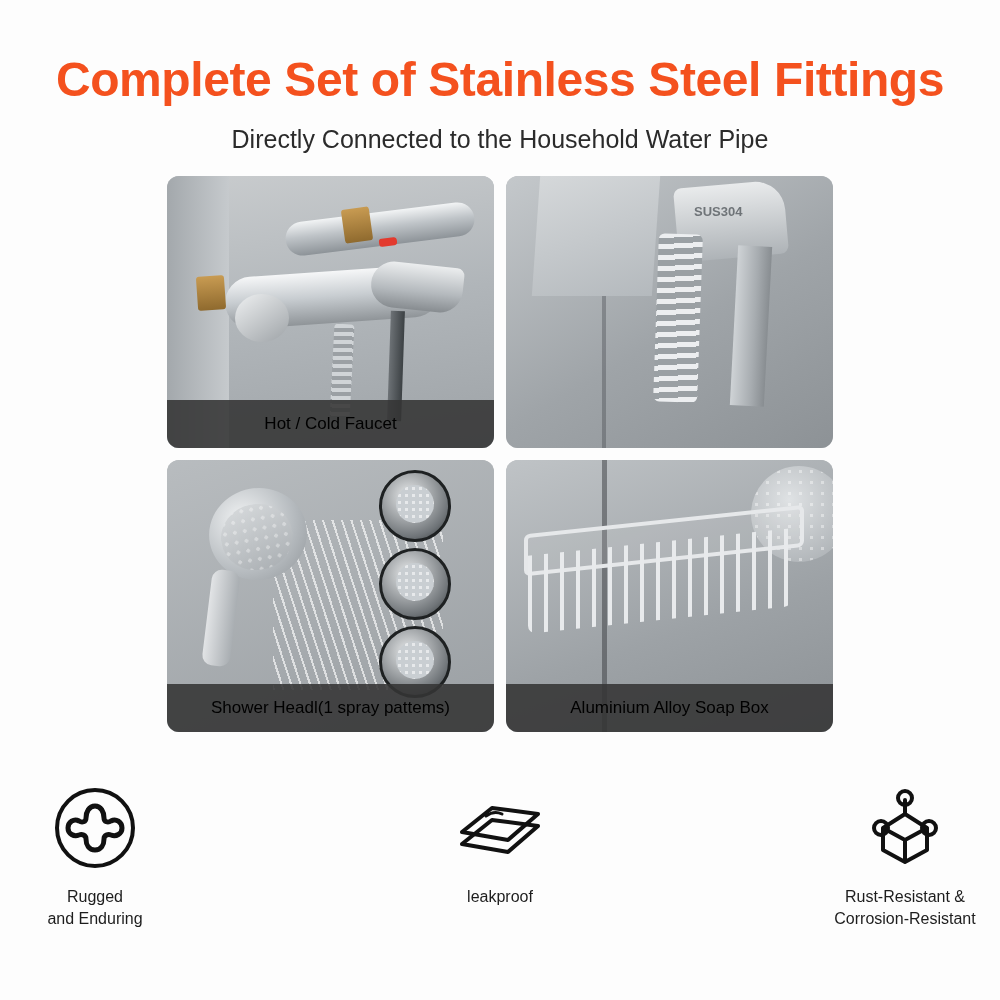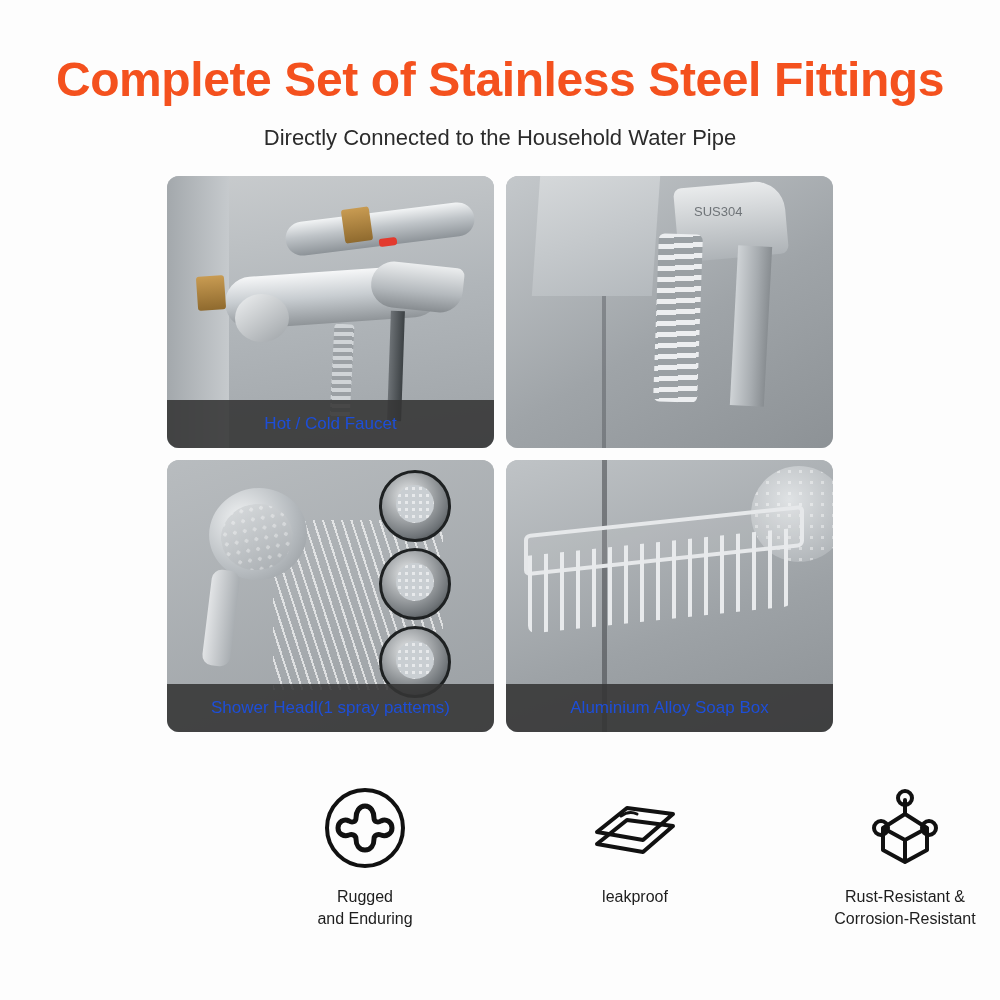--- a/index.html
+++ b/index.html
@@ -29,21 +29,21 @@
   }
   .headline {
     font-size: 48px;
     font-weight: bold;
     color: #f4511e;
     letter-spacing: -0.4px;
     line-height: 1.1;
     margin: 0;
   }
   .subhead {
-    font-size: 22px;
+    font-size: 25px;
     color: #2b2b2b;
     margin: 18px 0 0 0;
     font-weight: 400;
   }
 
   
   .grid {
     position: absolute;
     left: 167px;
     top: 176px;
@@ -64,21 +64,21 @@
     position: absolute;
     inset: 0;
   }
   .caption {
     position: absolute;
     left: 0;
     right: 0;
     bottom: 0;
     height: 48px;
     background: rgba(52,52,52,0.88);
-    color: #1d4ed8;
+    color: #000000;
     font-size: 17px;
     display: flex;
     align-items: center;
     justify-content: center;
     text-align: center;
   }
 
   
   .p1 {
     background:
@@ -174,20 +174,21 @@
     background: linear-gradient(180deg,#e9ebec,#aeb3b7);
     border-radius: 8px 30px 8px 8px;
     transform: rotate(-5deg);
   }
   .p2 .sus {
     position: absolute;
     left: 188px; top: 28px;
     font-size: 13px;
     color: #6f7478;
     font-family: "Liberation Sans", sans-serif;
+    font-weight: bold;
   }
   .p2 .flex {
     position: absolute;
     left: 150px; top: 58px;
     width: 44px; height: 168px;
     background: repeating-linear-gradient(175deg,#eceef0 0 5px,#9aa0a4 5px 11px);
     border-radius: 6px;
     transform: rotate(2deg);
   }
   .p2 .pipe {
@@ -297,21 +298,21 @@
       radial-gradient(circle at 40% 35%, #dfe2e4, #a4a9ad);
   }
 
   
   .features {
     position: absolute;
     left: 0;
     right: 0;
     top: 780px;
     display: flex;
-    justify-content: flex-end;
+    justify-content: space-between;
     gap: 80px;
   }
   .feature {
     width: 190px;
     text-align: center;
   }
   .feature .ficon {
     height: 96px;
     display: flex;
     align-items: center;

